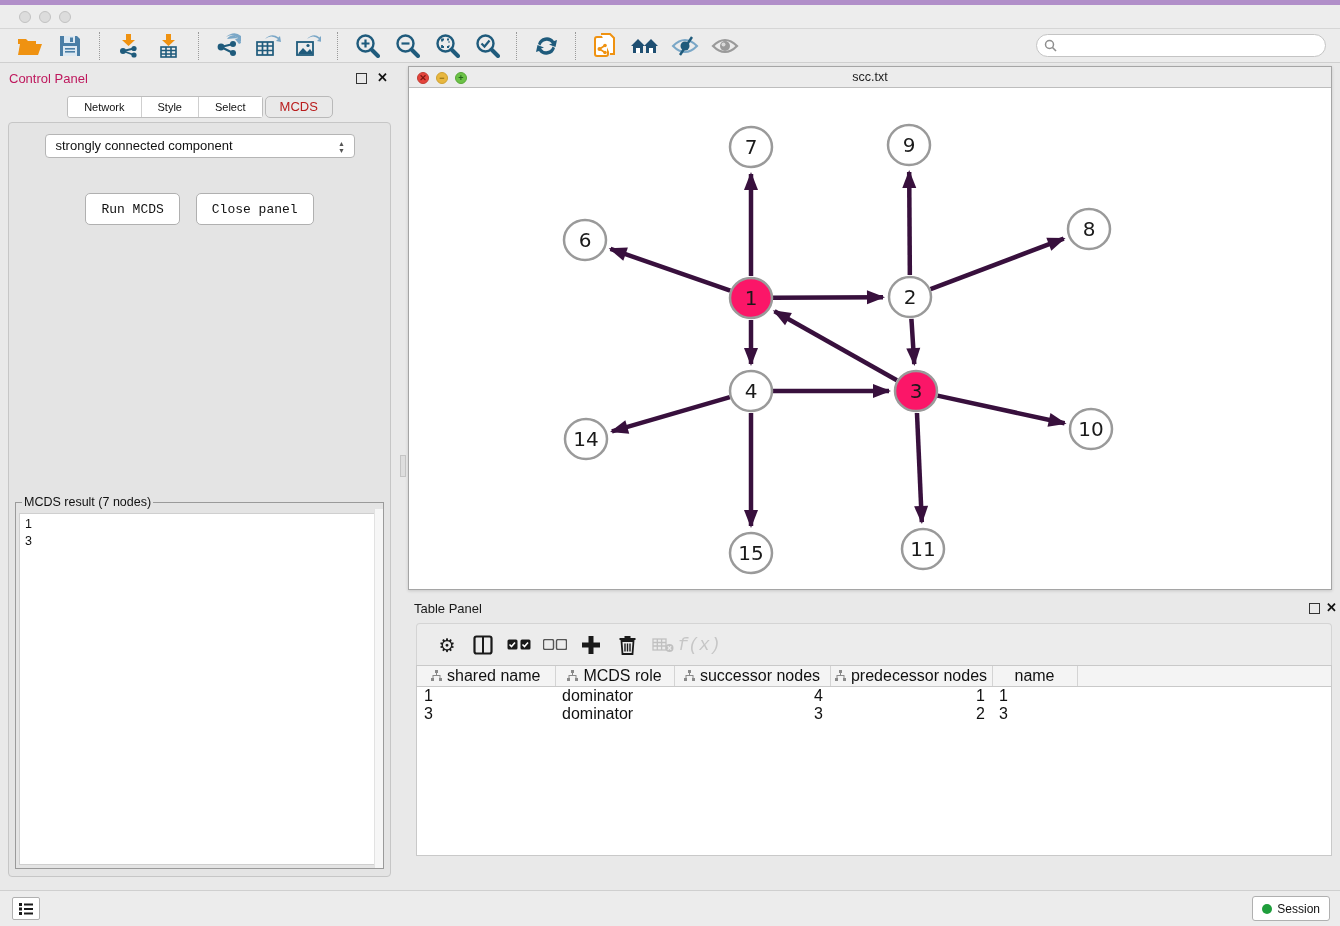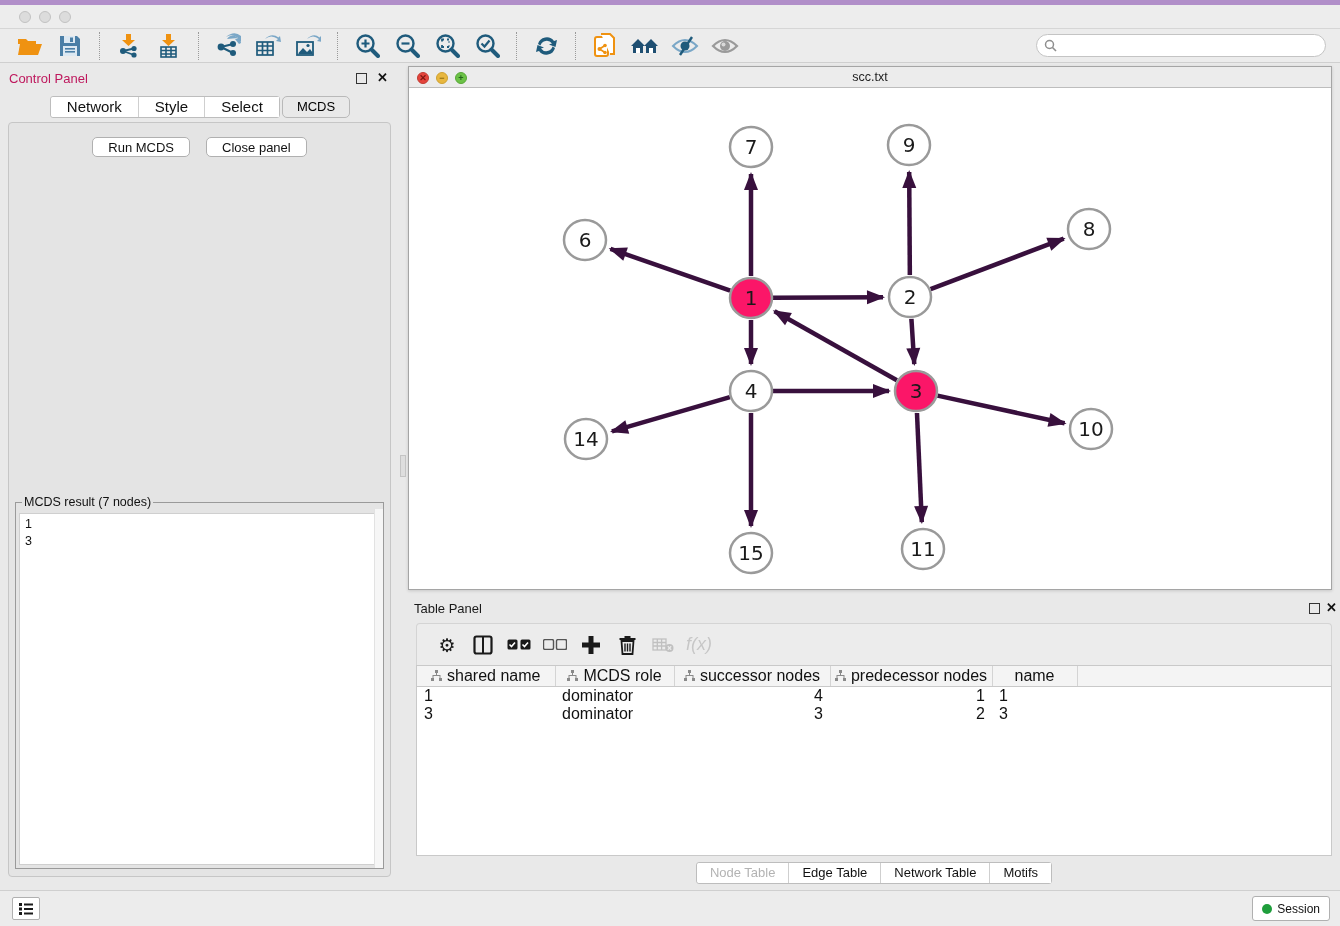--- a/index.html
+++ b/index.html
@@ -45,46 +45,46 @@
   .cp-header { position:relative; height:26px; }
   .cp-header .cp-title { position:absolute; left:9px; top:5px; font-size:13px; color:#be185d; }
   .panel-float-btn { position:absolute; top:7px; width:11px; height:11px; border:1.5px solid #333; }
   .panel-close-btn { position:absolute; top:4px; font-size:13px; font-weight:bold; color:#111; }
   .cp-header .panel-float-btn { right:33px; }
   .cp-header .panel-close-btn { right:12px; }
 
   .cp-tabs { position:absolute; left:0; top:30px; width:100%; height:24px; display:flex; justify-content:center; }
   .seg { display:flex; background:#fff; border:1px solid #bdbdbd; border-radius:3px; height:22px; }
   .seg .seg-btn {
-    padding:0 16px; font-size:15px; line-height:20px; color:#111;
+    padding:0 16px; font-size:11px; line-height:20px; color:#111;
     border-right:1px solid #cfcfcf; background:#fff; cursor:default;
   }
   .seg .seg-btn:first-child{ border-radius:3px 0 0 3px; }
   .seg .seg-btn:last-child{ border-right:none; }
   .tab-mcds {
     margin-left:2px; height:22px; padding:0 14px; font-size:13px; line-height:20px;
-    color:#000000; background:#e9e9e9; border:1px solid #b9b9b9; border-radius:5px;
+    color:#b91c1c; background:#e9e9e9; border:1px solid #b9b9b9; border-radius:5px;
   }
   .cp-body {
     position:absolute; left:8px; right:9px; top:56px; bottom:2px;
     background:#e4e4e4; border:1px solid #c6c6c6; border-radius:4px;
   }
   .opt-label { text-align:center; margin-top:22px; font-size:13px; color:#111; }
   .criterion-select {
     margin:11px auto 0 auto; width:310px; height:24px; background:#fff;
     border:1px solid #b5b5b5; border-radius:4px; position:relative;
     font-size:13px; line-height:22px; padding-left:10px; color:#111;
   }
   .stepper { position:absolute; right:7px; top:3px; width:10px; height:18px;
     display:flex; flex-direction:column; align-items:center; justify-content:center; color:#555; }
   .stepper span { font-size:7px; line-height:7px; }
   .cp-buttons { display:flex; justify-content:center; gap:16px; margin-top:14px; }
   .btn {
-    background:#fff; border:1px solid #b0b0b0; border-radius:5px; height:20px;
-    font-size:13px; padding:0 15px; color:#111; font-family:Liberation Sans, sans-serif;
+    background:#fff; border:1px solid #b0b0b0; border-radius:5px; height:32px;
+    font-size:13px; padding:0 15px; color:#111; font-family:Liberation Mono, monospace;margin-top:21px;
   }
   .mcds-result {
     position:absolute; left:6px; right:6px; top:372px; bottom:7px;
     border:1px solid #9a9a9a; padding:2px; background:transparent;
   }
   .mcds-result legend { font-size:12.5px; color:#111; padding:0 2px; margin-left:4px; }
   .result-area {
     position:absolute; left:3px; right:3px; top:4px; bottom:3px; background:#fff;
     border:1px solid #cfcfcf; font-size:12.5px; line-height:17px; padding:2px 5px;
     white-space:pre; color:#111;
@@ -115,21 +115,21 @@
   .tp-header .panel-float-btn { right:20px; top:8px; }
   .tp-header .panel-close-btn { right:3px; top:5px; }
   .tp-toolbar {
     position:absolute; left:8px; right:8px; top:28px; height:42px;
     background:#ececec; border:1px solid #d4d4d4; border-bottom:none; border-radius:4px 4px 0 0;
     display:flex; align-items:center; padding-left:12px;
   }
   .tp-ic { width:26px; height:26px; display:flex; align-items:center; justify-content:center; margin:0 5px; }
   .tp-ic.disabled { opacity:.45; }
   .gear-glyph { font-size:19px; color:#1a1a1a; font-family:"DejaVu Sans", sans-serif; }
-  .fx-glyph { font-size:18px; color:#9a9a9a; font-family:Liberation Sans, sans-serif; font-style:italic; }
+  .fx-glyph { font-size:18px; color:#9a9a9a; font-family:Liberation Mono, monospace; font-style:italic; }
   .tp-table-wrap {
     position:absolute; left:8px; right:8px; top:70px; bottom:34px;
     background:#fff; border:1px solid #c9c9c9; overflow:hidden;
   }
   table.node-table { border-collapse:collapse; font-size:16px; width:100%; }
   table.node-table th {
     background:#f4f4f4; border-right:1px solid #d4d4d4; border-bottom:1px solid #c9c9c9;
     font-weight:normal; height:20px; text-align:center; color:#111; padding:0 4px;
     white-space:nowrap;
   }
@@ -322,20 +322,27 @@
   </div>
   <div class="cp-tabs">
     <div class="seg">
       <div class="seg-btn">Network</div>
       <div class="seg-btn">Style</div>
       <div class="seg-btn">Select</div>
     </div>
     <div class="tab-mcds">MCDS</div>
   </div>
   <div class="cp-body">
+    <div class="criterion-select">
+      <span>strongly connected component</span>
+      <span class="stepper">
+          <span>▲</span>
+          <span>▼</span>
+        </span>
+    </div>
     <div class="cp-buttons">
       <button class="btn">Run MCDS</button>
       <button class="btn">Close panel</button>
     </div>
     <fieldset class="mcds-result">
       <legend>MCDS result (7 nodes)</legend>
       <div class="result-area">1
 3</div>
       <div class="result-scroll"></div>
     </fieldset>
@@ -519,28 +526,20 @@
             <td class="al">3</td>
             <td class="al">dominator</td>
             <td class="ar">3</td>
             <td class="ar">2</td>
             <td class="al">3</td>
             <td></td>
           </tr>
         </tbody>
     </table>
   </div>
-  <div class="tp-tabs">
-    <div class="seg" id="bottom-tabs">
-        <div class="seg-btn tab-inactive-text">Node Table</div>
-        <div class="seg-btn">Edge Table</div>
-        <div class="seg-btn">Network Table</div>
-        <div class="seg-btn">Motifs</div>
-      </div>
-  </div>
 </div>
 
 <div class="statusbar">
   <div class="status-left-btn">
     <svg width="16" height="14" viewBox="0 0 16 14">
         <g fill="#1a1a1a">
           <rect x="1" y="1" width="3" height="3"></rect>
           <rect x="6" y="1.5" width="9" height="2"></rect>
           <rect x="1" y="5.5" width="3" height="3"></rect>
           <rect x="6" y="6" width="9" height="2"></rect>

